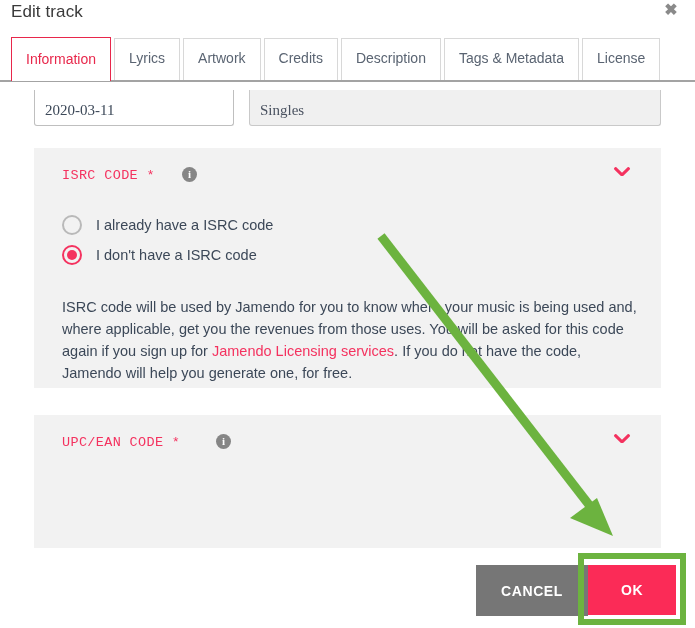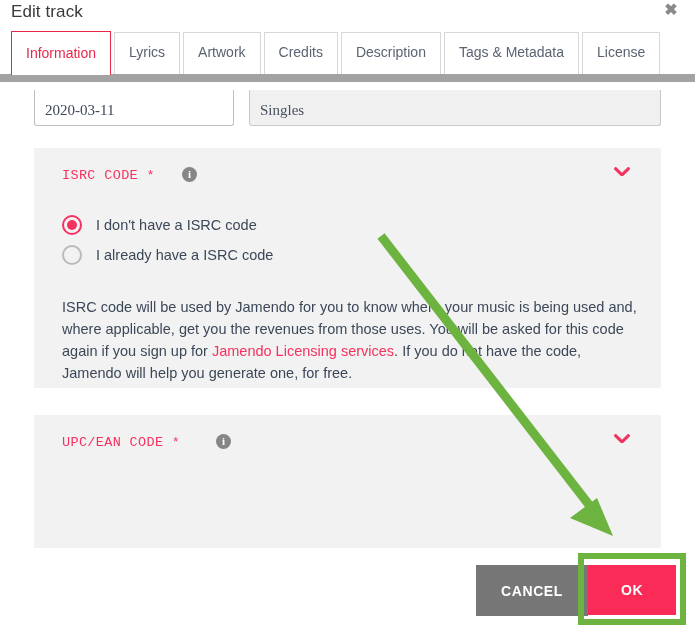--- a/index.html
+++ b/index.html
@@ -44,21 +44,21 @@
     cursor: pointer;
     font-weight: bold;
   }
 
   
   .tabs-wrap {
     position: absolute;
     top: 36px; left: 0;
     width: 695px;
     height: 46px;
-    border-bottom: 8px solid #a3a3a3;
+    border-bottom: 2px solid #a3a3a3;
     box-sizing: border-box;
   }
   .tabs {
     position: absolute;
     left: 11px;
     bottom: 0;
     display: flex;
     align-items: flex-end;
   }
   .tab {
@@ -327,26 +327,26 @@
 
 <div class="panel panel-isrc">
   <div class="panel-head">
     <div class="panel-label">ISRC CODE *</div>
     <div class="info-icon info-isrc">i</div>
     <div class="chevron-icon"></div>
   </div>
 
   <div class="radio-group radio-group-isrc">
     <div class="radio-row">
+      <span class="radio"></span>
+      <span class="radio-label">I already have a ISRC code</span>
+    </div>
+    <div class="radio-row">
       <span class="radio checked"></span>
       <span class="radio-label">I don't have a ISRC code</span>
-    </div>
-    <div class="radio-row">
-      <span class="radio"></span>
-      <span class="radio-label">I already have a ISRC code</span>
     </div>
   </div>
 
   <div class="help-text">
     <span>ISRC code will be used by Jamendo for you to know where your music is being used and, where applicable, get you the revenues from those uses. You will be asked for this code again if you sign up for </span><span class="help-link">Jamendo Licensing services</span><span>. If you do not have the code, Jamendo will help you generate one, for free.</span>
   </div>
 </div>
 
 <div class="panel panel-upc">
   <div class="panel-head">

